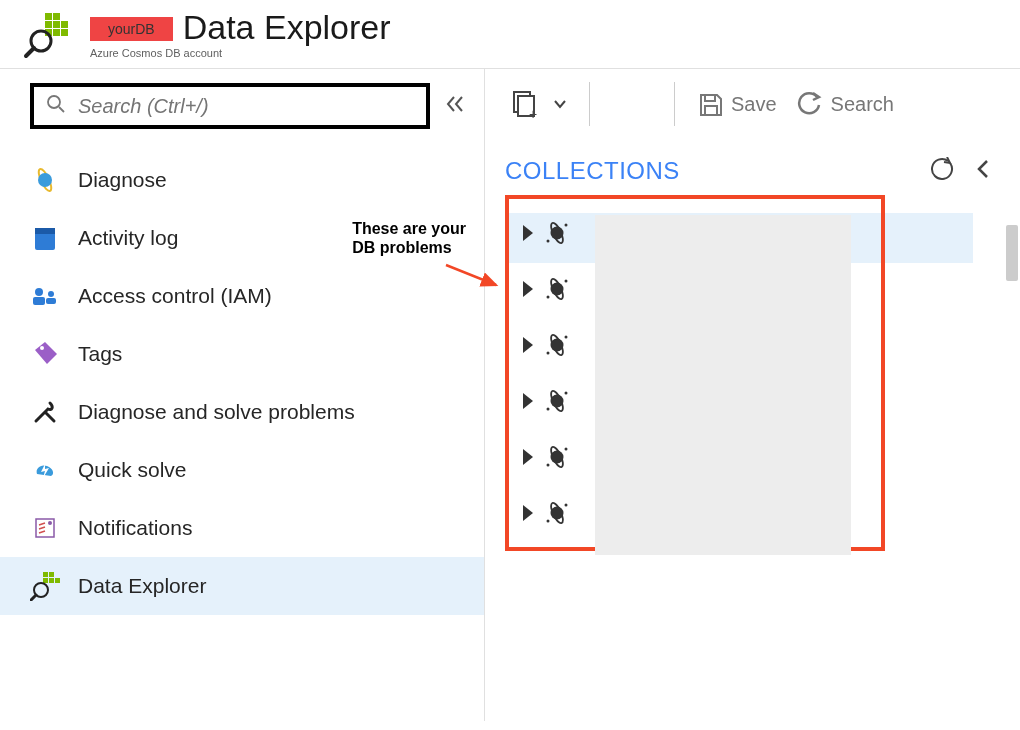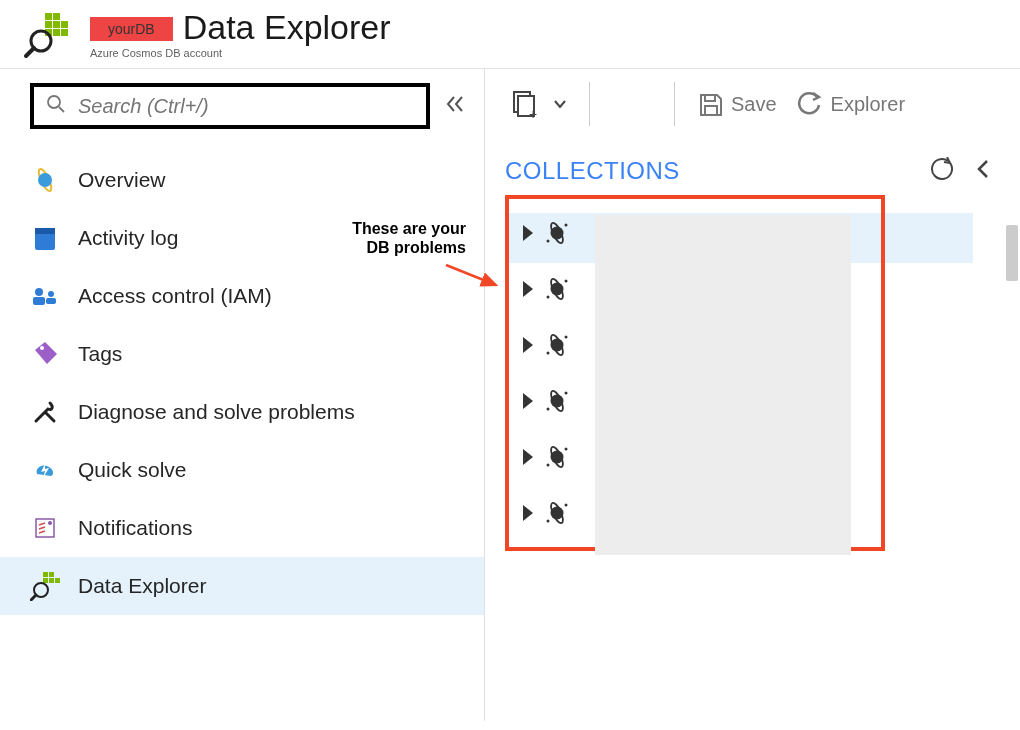--- a/index.html
+++ b/index.html
@@ -113,21 +113,21 @@
     justify-content:center;
     margin-right: 18px;
   }
   .annotation {
     position:absolute;
     top: 150px;
     right: 18px;
     font-size: 16px;
     font-weight: 700;
     color:#000;
-    text-align:right;
+    text-align:left;
     line-height: 1.2;
     z-index: 5;
   }
   .arrow {
     position:absolute;
     top: 192px;
     right: -20px;
     z-index: 5;
   }
   .main {
@@ -286,21 +286,21 @@
 
     <div class="nav-list">
 
       <div class="nav-item">
         <span class="nav-icon">
           <svg width="28" height="28" viewBox="0 0 28 28">
               <ellipse cx="14" cy="14" rx="4" ry="12" fill="none" stroke="#e8b92e" stroke-width="2" transform="rotate(-25 14 14)"></ellipse>
               <circle cx="14" cy="14" r="7" fill="#3a9bdc"></circle>
             </svg>
         </span>
-        <span>Overview</span>
+        <span>Diagnose</span>
       </div>
 
       <div class="nav-item">
         <span class="nav-icon">
           <svg width="26" height="26" viewBox="0 0 26 26">
               <rect x="3" y="3" width="20" height="22" fill="#2e7cd6" rx="2"></rect>
               <rect x="3" y="3" width="20" height="6" fill="#1b5aa8"></rect>
             </svg>
         </span>
         <span>Activity log</span>
@@ -413,21 +413,21 @@
             <rect x="8" y="15" width="12" height="9" fill="none" stroke="#777" stroke-width="2"></rect>
           </svg>
         <span>Save</span>
       </span>
       <span style="width:20px"></span>
       <span class="toolbar-btn">
         <svg width="26" height="26" viewBox="0 0 26 26">
             <path d="M20 6 A10 10 0 1 0 22 14" fill="none" stroke="#777" stroke-width="2.5"></path>
             <path d="M16 2 L22 6 L16 9" fill="none" stroke="#777" stroke-width="2.5"></path>
           </svg>
-        <span>Explorer</span>
+        <span>Search</span>
       </span>
     </div>
 
     <div class="collections">
       <div class="collections-header">
         <span class="collections-title">COLLECTIONS</span>
         <div class="collections-actions">
           <span>
             <svg width="24" height="24" viewBox="0 0 24 24">
                 <path d="M20 6 A10 10 0 1 1 18 4" fill="none" stroke="#444" stroke-width="2"></path>

